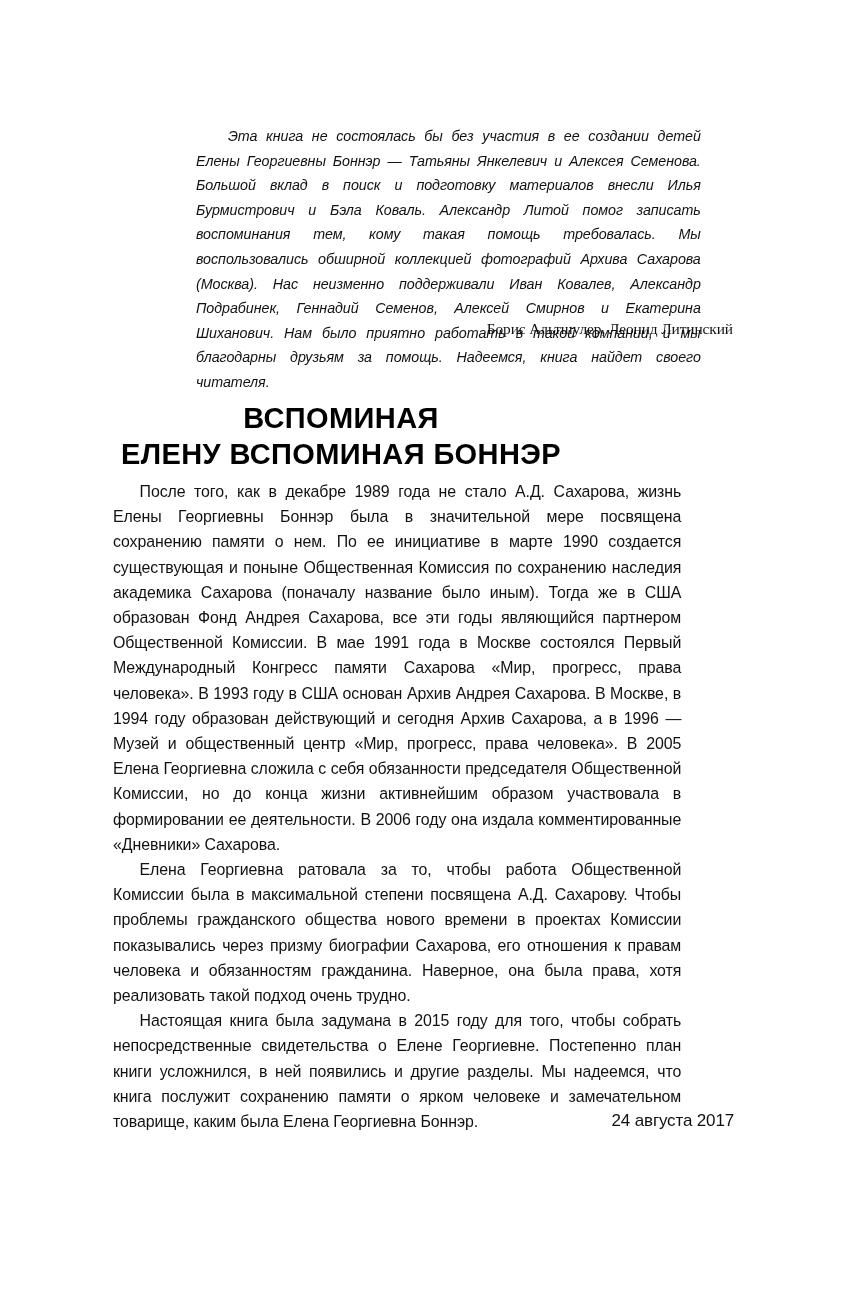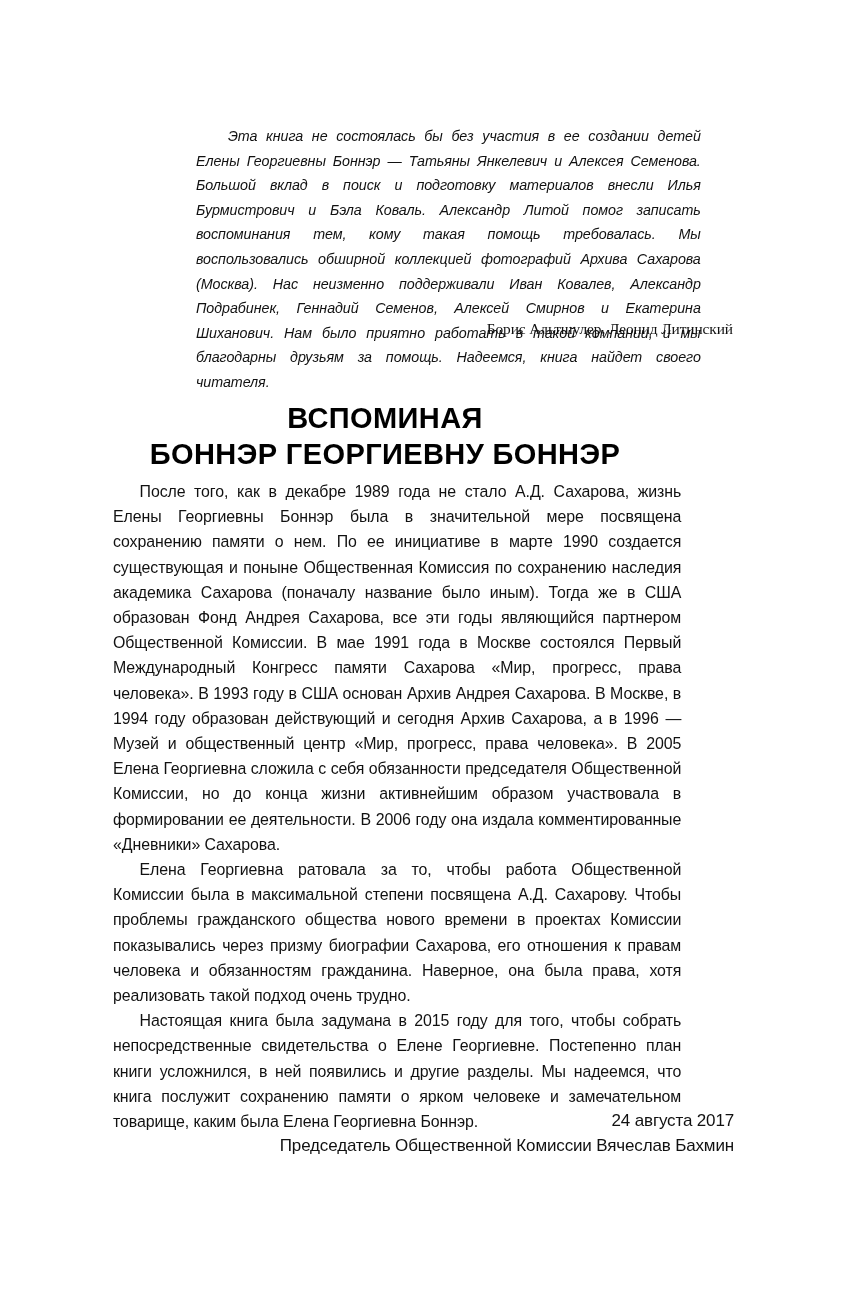--- a/index.html
+++ b/index.html
@@ -57,21 +57,20 @@
     left: 0;
     top: 381px;
     width: 682px;
     text-align: center;
     font-family: "Liberation Sans", sans-serif;
     font-weight: bold;
     font-size: 29px;
     line-height: 36px;
     letter-spacing: 0.4px;
     color: #000000;
-    padding-left: 44px;
   }
   .title .tline {
     display: block;
   }
 
   
   .body-text {
     position: absolute;
     left: 113px;
     top: 479px;
@@ -114,27 +113,26 @@
 <body>
 
 <div class="page">
 
   <div class="epigraph">Эта книга не состоялась бы без участия в ее создании детей Елены Георгиевны Боннэр — Татьяны Янкелевич и Алексея Семенова. Большой вклад в поиск и подготовку материалов внесли Илья Бурмистрович и Бэла Коваль. Александр Литой помог записать воспоминания тем, кому такая помощь требовалась. Мы воспользовались обширной коллекцией фотографий Архива Сахарова (Москва). Нас неизменно поддерживали Иван Ковалев, Александр Подрабинек, Геннадий Семенов, Алексей Смирнов и Екатерина Шиханович. Нам было приятно работать в такой компании, и мы благодарны друзьям за помощь. Надеемся, книга найдет своего читателя.</div>
 
   <div class="epigraph-signature">Борис Альтшулер, Леонид Литинский</div>
 
   <h1 class="title">
     <span class="tline">ВСПОМИНАЯ</span>
-    <span class="tline">БОННЭР ГЕОРГИЕВНУ БОННЭР</span>
+    <span class="tline">ЕЛЕНУ ВСПОМИНАЯ БОННЭР</span>
   </h1>
 
   <div class="body-text">
     <p>После того, как в декабре 1989 года не стало А.Д. Сахарова, жизнь Елены Георгиевны Боннэр была в значительной мере посвящена сохранению памяти о нем. По ее инициативе в марте 1990 создается существующая и поныне Общественная Комиссия по сохранению наследия академика Сахарова (поначалу название было иным). Тогда же в США образован Фонд Андрея Сахарова, все эти годы являющийся партнером Общественной Комиссии. В мае 1991 года в Москве состоялся Первый Международный Конгресс памяти Сахарова «Мир, прогресс, права человека». В 1993 году в США основан Архив Андрея Сахарова. В Москве, в 1994 году образован действующий и сегодня Архив Сахарова, а в 1996 — Музей и общественный центр «Мир, прогресс, права человека». В 2005 Елена Георгиевна сложила с себя обязанности председателя Общественной Комиссии, но до конца жизни активнейшим образом участвовала в формировании ее деятельности. В 2006 году она издала комментированные «Дневники» Сахарова.</p>
     <p>Елена Георгиевна ратовала за то, чтобы работа Общественной Комиссии была в максимальной степени посвящена А.Д. Сахарову. Чтобы проблемы гражданского общества нового времени в проектах Комиссии показывались через призму биографии Сахарова, его отношения к правам человека и обязанностям гражданина. Наверное, она была права, хотя реализовать такой подход очень трудно.</p>
     <p>Настоящая книга была задумана в 2015 году для того, чтобы собрать непосредственные свидетельства о Елене Георгиевне. Постепенно план книги усложнился, в ней появились и другие разделы. Мы надеемся, что книга послужит сохранению памяти о ярком человеке и замечательном товарище, каким была Елена Георгиевна Боннэр.</p>
   </div>
 
   <div class="closing">
     <span class="cline">24 августа 2017</span>
-    <span class="cline">Председатель Общественной Комиссии Вячеслав Бахмин</span>
   </div>
 
 </div>
 
 </body></html>

